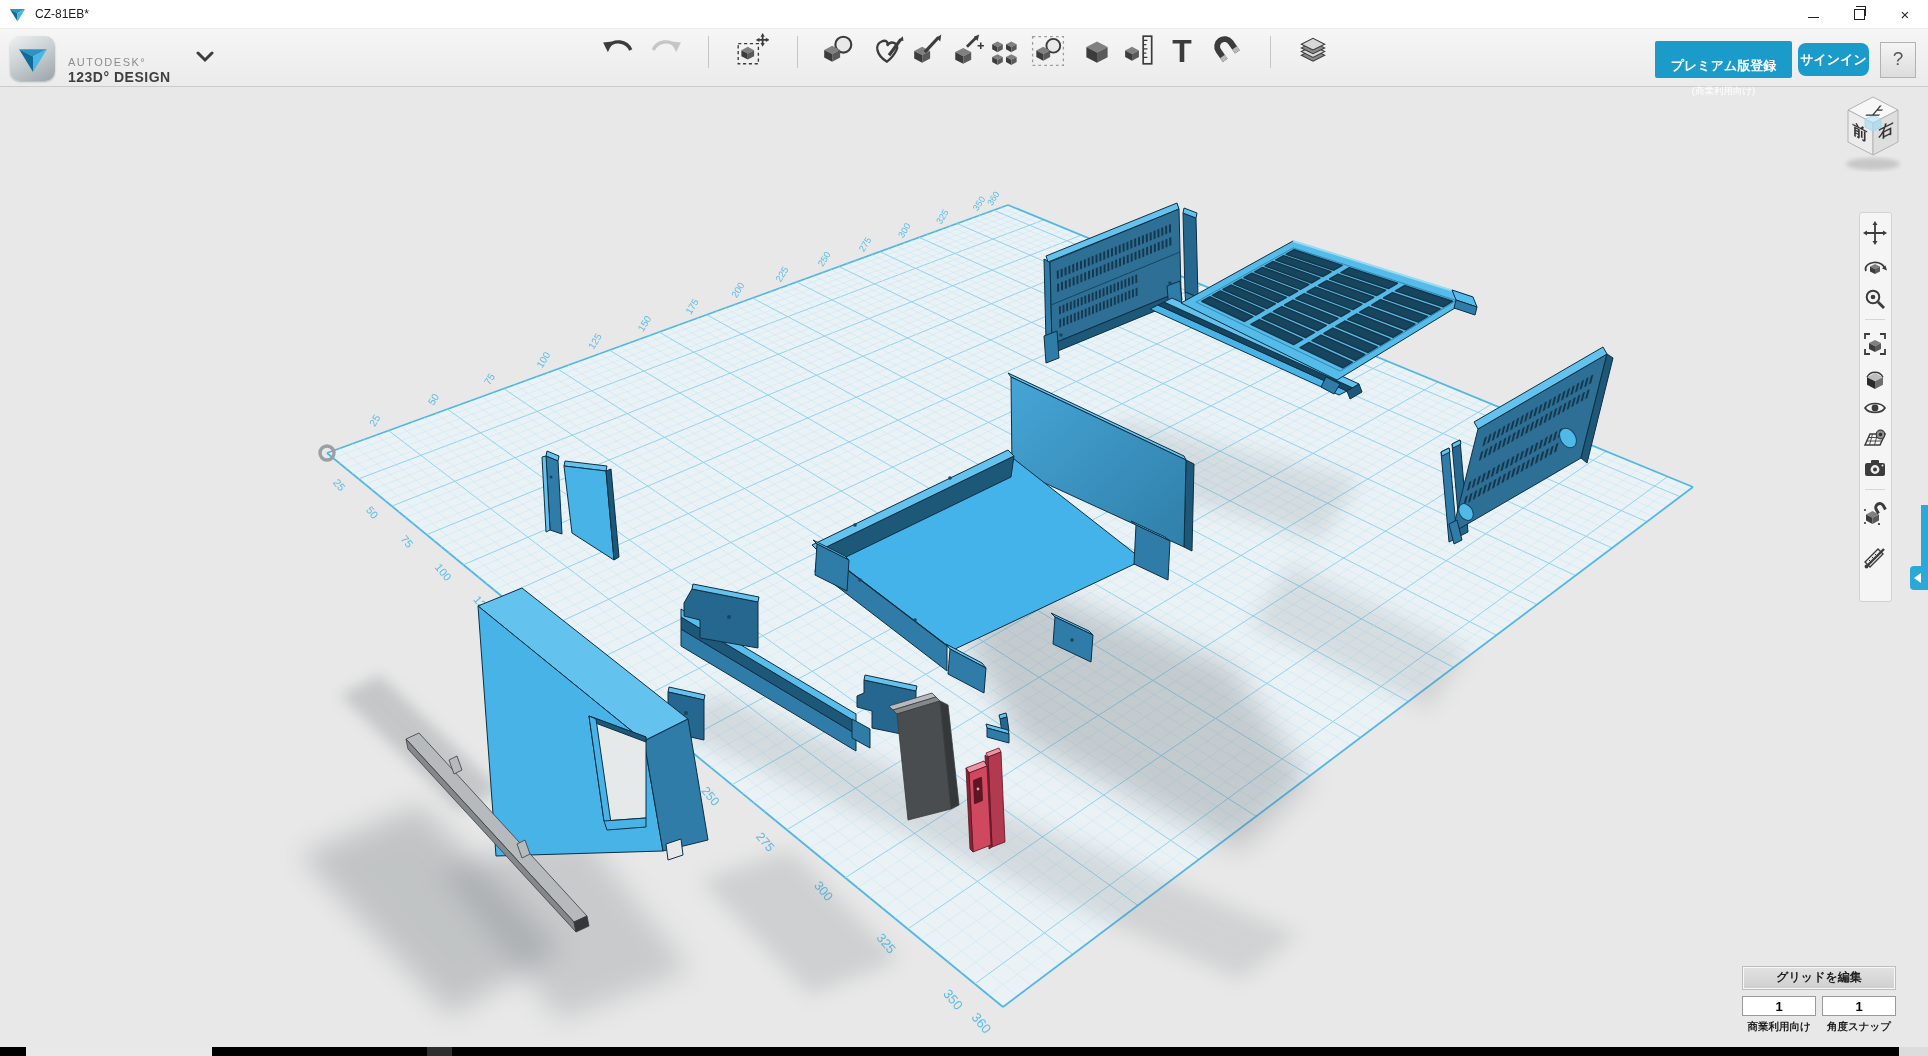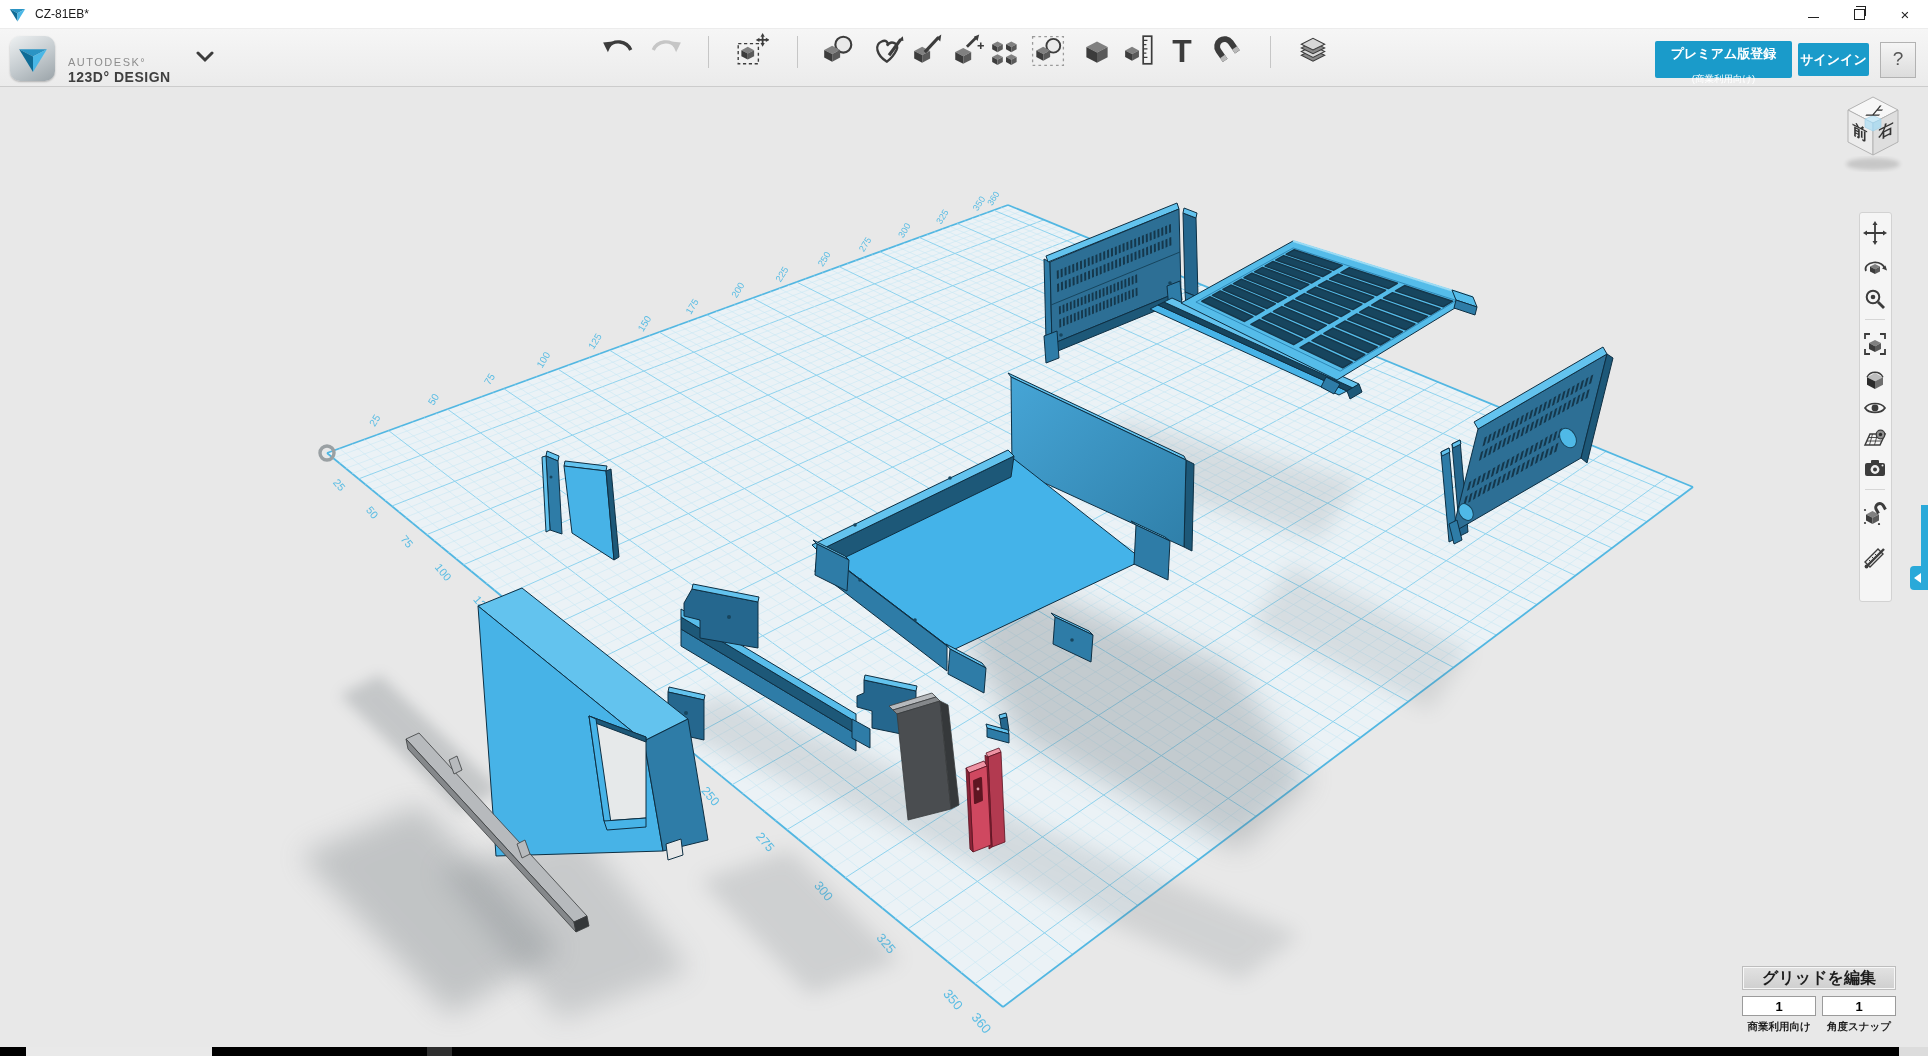--- a/index.html
+++ b/index.html
@@ -26,42 +26,42 @@
               background:linear-gradient(150deg,#eef1f2 0%,#c2c9cd 55%,#9aa3a8 100%);
               box-shadow:0 1px 2px rgba(0,0,0,.25);display:flex;align-items:center;justify-content:center}
   .brand-text{margin-left:13px;margin-top:20px;line-height:1.15}
   .autodesk{font-size:11px;letter-spacing:1.5px;color:#8d8d8d}
   .product{font-size:14px;font-weight:bold;color:#3f3f3f;letter-spacing:.5px}
   .brand-caret{position:absolute;left:196px;top:22px;width:20px;height:16px;cursor:pointer}
   .tool-icon{position:absolute;top:5px;width:34px;height:34px;cursor:pointer}
   .tool-sep{position:absolute;top:8px;width:1px;height:32px;background:#c6c6c6}
   .hdr-btn{position:absolute;color:#fff;text-align:center;cursor:pointer;border-radius:2px}
   .btn-premium{left:1655px;top:13px;width:137px;height:37px}
-  .btn-premium .l1{font-size:13px;font-weight:bold;margin-top:4px}
+  .btn-premium .l1{font-size:13px;font-weight:bold;margin-top:16px}
   .btn-premium .l2{font-size:9.5px;margin-top:10px}
   .btn-signin{left:1798px;top:15px;width:71px;height:33px;font-size:13px;font-weight:bold;line-height:33px}
   .btn-help{position:absolute;left:1880px;top:14px;width:34px;height:34px;
             background:linear-gradient(#f5f5f5,#dcdcdc);border:1px solid #b2b2b2;color:#555;
             font-size:19px;text-align:center;line-height:32px;cursor:pointer}
   
   #scene{position:absolute;left:0;top:0;z-index:10}
   .viewcube{position:absolute;left:1832px;top:84px;z-index:20;cursor:pointer}
   .palette{position:absolute;left:1859px;top:212px;width:31px;height:388px;background:#f5f5f5;
            border:1px solid #d2d2d2;border-radius:3px;z-index:20}
   .pal-icon{position:absolute;left:3px;width:24px;height:24px;cursor:pointer}
   .pal-sep{position:absolute;left:5px;width:20px;height:1px;background:#d6d6d6}
   .edge-strip{position:absolute;right:0;top:505px;width:7px;height:62px;background:#2aa9d9;z-index:20}
   .edge-tab{position:absolute;right:0;top:566px;width:18px;height:24px;background:#2aa9d9;
             border-radius:4px 0 0 4px;z-index:21;display:flex;align-items:center;justify-content:center;cursor:pointer}
   .edge-tab .tri{width:0;height:0;border-top:5px solid transparent;border-bottom:5px solid transparent;
             border-right:7px solid #fff;margin-right:3px}
   
   .grid-panel{position:absolute;left:1742px;top:966px;width:154px;z-index:20}
   .grid-edit-btn{height:22px;background:linear-gradient(#e2e2e2,#cfcfcf);border:1px solid #bdbdbd;
-            box-shadow:inset 0 0 0 1px #f7f7f7;font-size:16px;font-weight:bold;color:#1d1d1d;
+            box-shadow:inset 0 0 0 1px #f7f7f7;font-size:12px;font-weight:bold;color:#1d1d1d;
             text-align:center;line-height:21px;cursor:pointer}
   .snap-row{display:flex;gap:6px;margin-top:6px}
   .snap-col{width:74px}
   .snap-col input{width:100%;height:20px;box-sizing:border-box;border:1px solid #9b9b9b;
             text-align:center;font-weight:bold;font-size:13px;font-family:"Liberation Sans",sans-serif}
   .snap-label{font-size:10.5px;font-weight:bold;color:#1d1d1d;text-align:center;margin-top:4px;white-space:nowrap}
   
   .taskbar{position:absolute;left:0;right:0;bottom:0;height:9px;background:#000;z-index:50}
   .tb-seg{position:absolute;top:0;height:9px}
 </style>
@@ -763,21 +763,21 @@
           <polygon points="5,17.5 16,12 27,17.5 16,23" fill="#d8d8d8" stroke="#3c3c3c" stroke-width="1"></polygon>
           <polygon points="5,14 16,8.5 27,14 16,19.5" fill="#8a8a8a" stroke="#3c3c3c" stroke-width="1"></polygon>
           <polygon points="5,10.5 16,5 27,10.5 16,16" fill="#d8d8d8" stroke="#3c3c3c" stroke-width="1"></polygon>
         </svg>
       </div>
     </div>
   <div class="hdr-btn btn-premium" style="background: rgb(26, 155, 202);">
     <div class="l1">プレミアム版登録</div>
     <div class="l2">(商業利用向け)</div>
   </div>
-  <div class="hdr-btn btn-signin" style="background: rgb(26, 155, 202);">サインイン</div>
+  <div class="hdr-btn btn-signin" style="background: rgb(26, 155, 202); border-radius: 8px;">サインイン</div>
   <div class="btn-help">?</div>
 </div>
 
 <div class="viewcube">
   <svg width="90" height="92" viewBox="0 0 90 92">
     <defs>
         <filter id="vcb">
           <feGaussianBlur stdDeviation="2.2"></feGaussianBlur>
         </filter>
       </defs>

